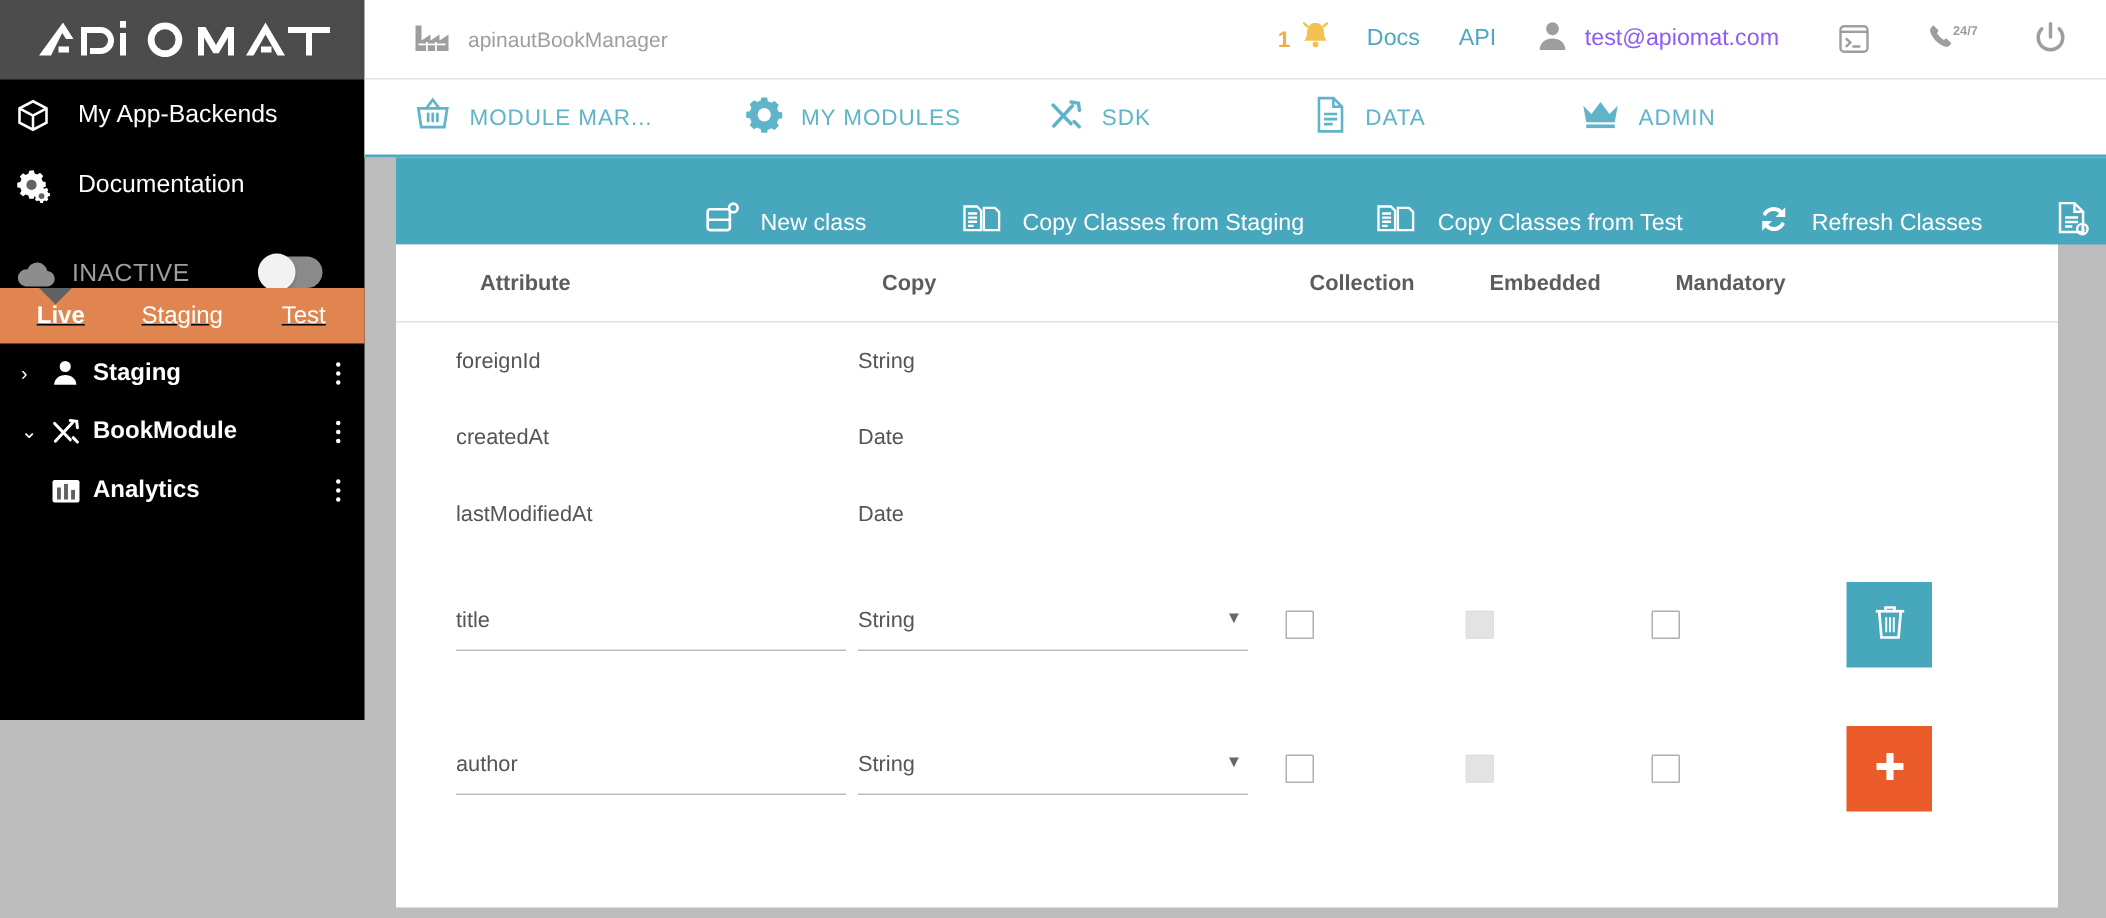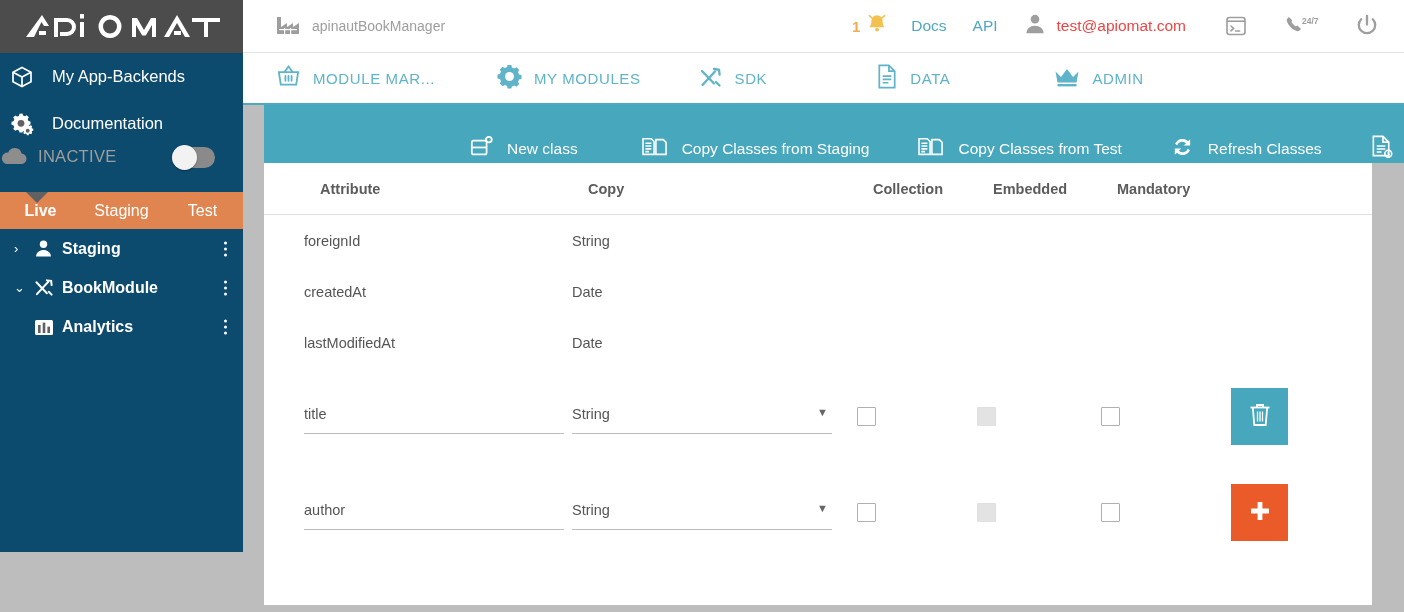--- a/index.html
+++ b/index.html
@@ -7,40 +7,41 @@
     width: 1404px; height: 612px;
     font-family: "Liberation Sans", sans-serif;
     background: #bdbdbd;
     overflow: hidden;
   }
   .app { position: relative; width: 1404px; height: 612px; }
 
   
   .sidebar {
     position: absolute; left: 0; top: 0;
-    width: 243px; height: 552px;
-    background: #0c4a6e;
+    width: 243px; height: 480px;
+    background: #000000;
+    text-decoration: underline;
   }
   .logo-area {
     height: 53px; background: #4c4c4c;
     display: flex; align-items: center; justify-content: center;
   }
   .logo-svg { display:block; }
 
   .side-link {
     display: flex; align-items: center;
     height: 47px; padding-left: 10px;
     color: #ffffff; font-size: 16.5px; font-weight: 500;
   }
   .side-link .ic { width: 38px; display:flex; align-items:center; justify-content:flex-start; }
   .side-link .lbl { padding-left: 4px; }
 
   .status-row {
-    display: flex; align-items: flex-start;
-    height: 45px; color: #9e9e9e;
+    display: flex; align-items: flex-end;
+    height: 45px; padding-left: 10px; color: #9e9e9e;
     font-size: 16.5px; letter-spacing: .3px;
   }
   .status-row .ic { width: 38px; display:flex; align-items:center; }
   .toggle {
     margin-left: auto; margin-right: 28px;
     width: 43px; height: 21px; border-radius: 11px;
     background: #8a8a8a; position: relative;
   }
   .toggle .knob {
     position: absolute; left: 0; top: -2px;
@@ -93,21 +94,21 @@
   }
   .app-title {
     display: flex; align-items: center; gap: 12px;
     margin-left: 33px; color: #9e9e9e; font-size: 14px;
   }
   .topright { margin-left: auto; display: flex; align-items: center; }
   .bell-wrap { display:flex; align-items:center; gap:5px; margin-right: 22px; }
   .bell-num { color:#f0ad4e; font-size:15px; font-weight:bold; }
   .tlink { color:#4fa8c0; font-size:15.5px; margin-right:26px; text-decoration:none;}
   .user-wrap { display:flex; align-items:center; gap:11px; margin-right: 38px; }
-  .user-mail { color:#ef4444; font-size:15.5px; }
+  .user-mail { color:#8b5cf6; font-size:15.5px; }
   .ticon { margin-right: 36px; display:flex; align-items:center;}
   .ticon.last { margin-right: 24px; }
 
   
   .navtabs {
     position: absolute; left: 243px; top: 53px;
     width: 1161px; height: 52px; background:#fff;
     border-bottom: 2px solid #4fa8c0;
     display: flex; align-items: center;
   }

